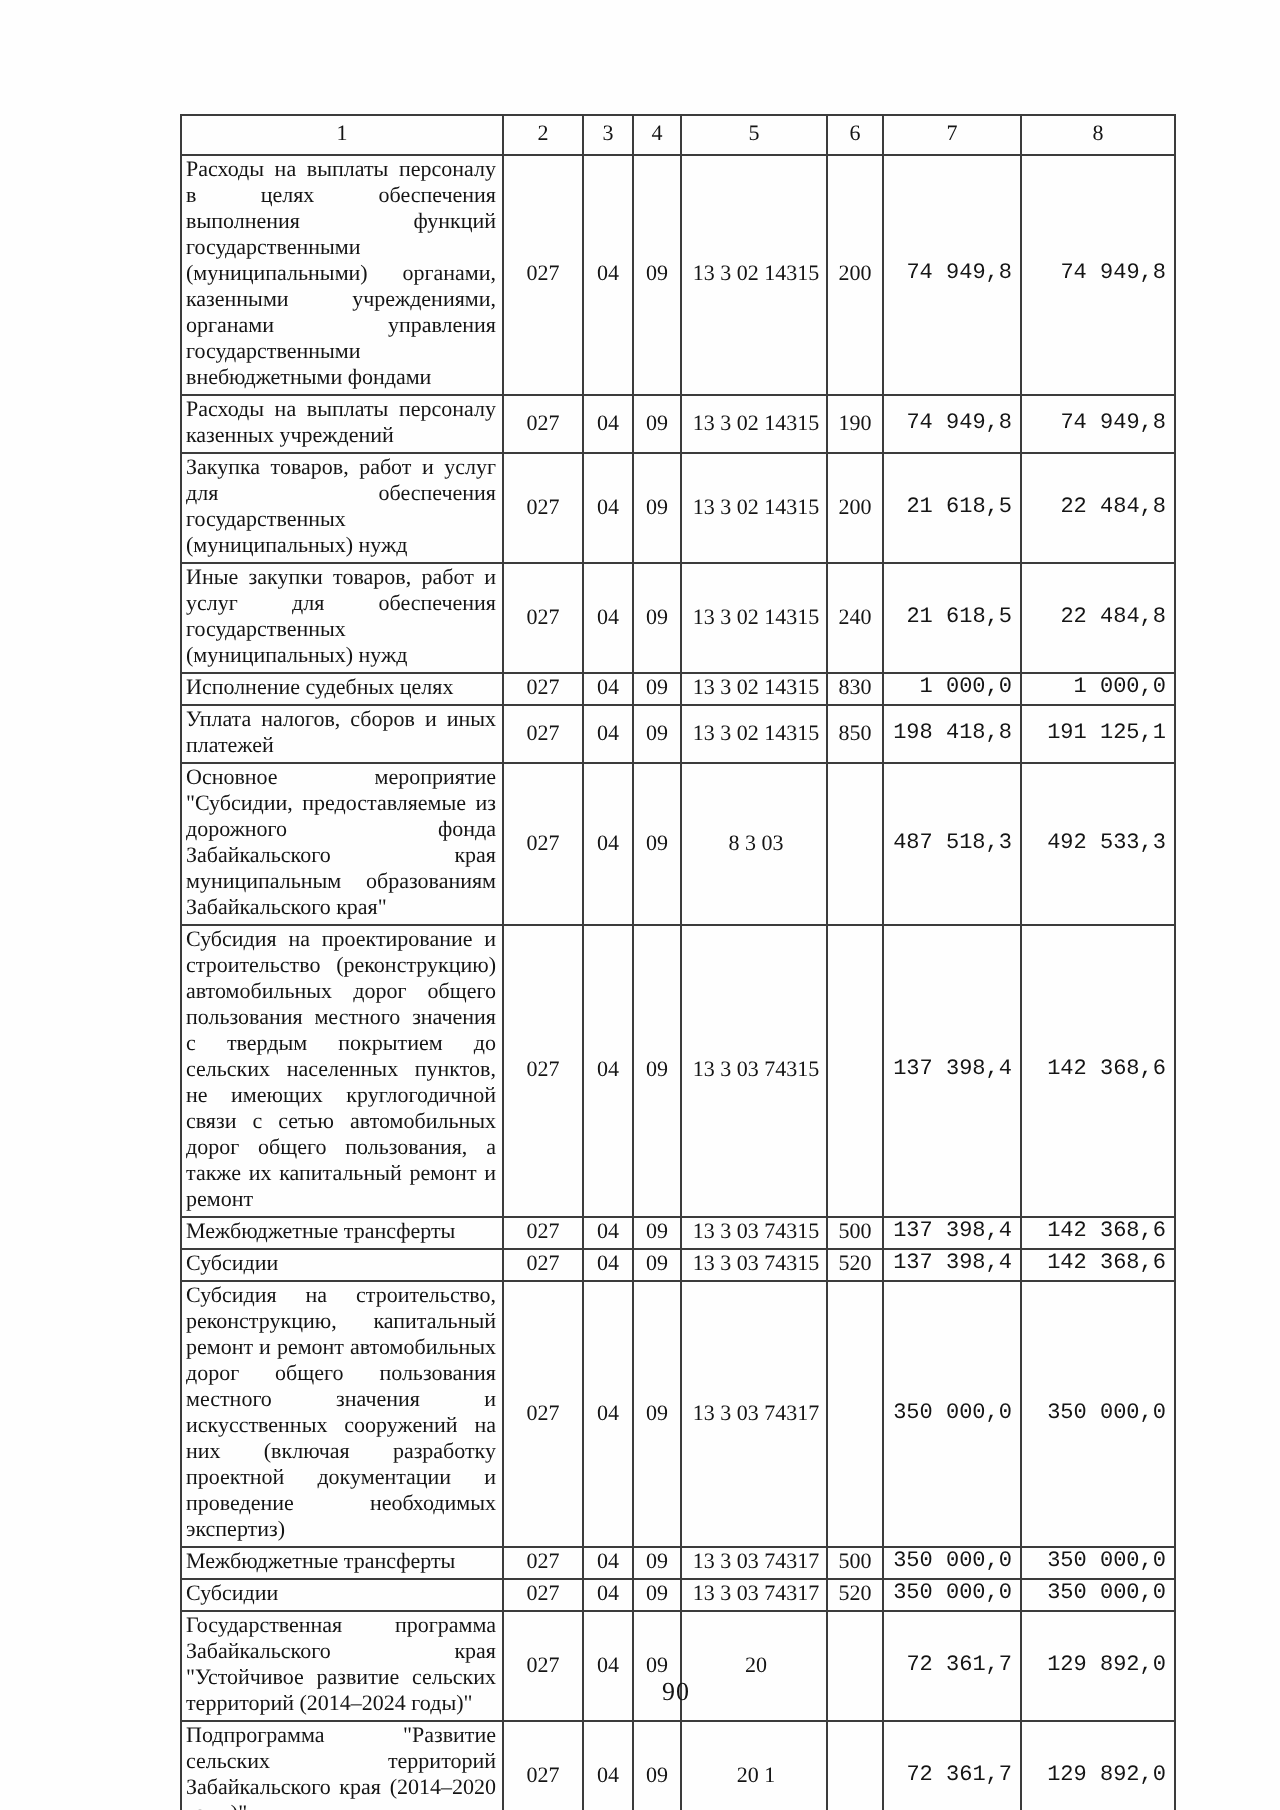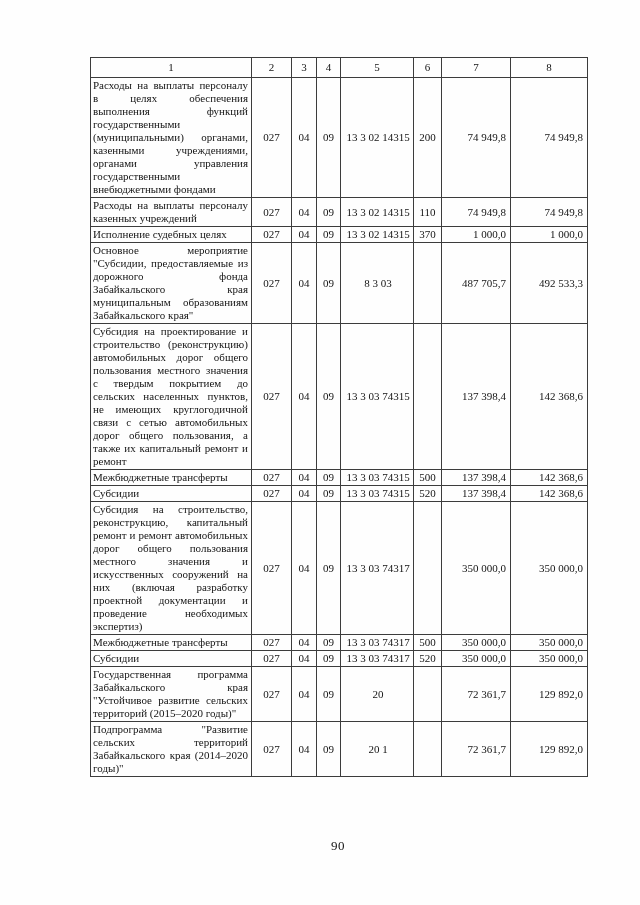--- a/index.html
+++ b/index.html
@@ -51,20 +51,21 @@
   }
   td.c5 {
     text-align: center;
     padding: 1px 1px 1px 3px;
     white-space: nowrap;
   }
   td.c7, td.c8 {
     text-align: right;
     padding: 1px 4px 1px 1px;
     white-space: nowrap;
+    font-family: Liberation Mono, monospace;
   }
   .page-number {
     position: absolute;
     left: 0;
     top: 838px;
     width: 676px; 
     text-align: center;
     font-size: 13px;
     letter-spacing: 0.5px;
   }
@@ -107,42 +108,72 @@
           <td class="c6">200</td>
           <td class="c7">74 949,8</td>
           <td class="c8">74 949,8</td>
         </tr>
         <tr>
           <td class="c1">Расходы на выплаты персоналу казенных учреждений</td>
           <td class="c2">027</td>
           <td class="c3">04</td>
           <td class="c4">09</td>
           <td class="c5">13 3 02 14315</td>
-          <td class="c6">110</td>
+          <td class="c6">190</td>
           <td class="c7">74 949,8</td>
           <td class="c8">74 949,8</td>
         </tr>
         <tr>
+          <td class="c1">Закупка товаров, работ и услуг для обеспечения государственных (муниципальных) нужд</td>
+          <td class="c2">027</td>
+          <td class="c3">04</td>
+          <td class="c4">09</td>
+          <td class="c5">13 3 02 14315</td>
+          <td class="c6">200</td>
+          <td class="c7">21 618,5</td>
+          <td class="c8">22 484,8</td>
+        </tr>
+        <tr>
+          <td class="c1">Иные закупки товаров, работ и услуг для обеспечения государственных (муниципальных) нужд</td>
+          <td class="c2">027</td>
+          <td class="c3">04</td>
+          <td class="c4">09</td>
+          <td class="c5">13 3 02 14315</td>
+          <td class="c6">240</td>
+          <td class="c7">21 618,5</td>
+          <td class="c8">22 484,8</td>
+        </tr>
+        <tr>
           <td class="c1">Исполнение судебных целях</td>
           <td class="c2">027</td>
           <td class="c3">04</td>
           <td class="c4">09</td>
           <td class="c5">13 3 02 14315</td>
-          <td class="c6">370</td>
+          <td class="c6">830</td>
           <td class="c7">1 000,0</td>
           <td class="c8">1 000,0</td>
         </tr>
         <tr>
+          <td class="c1">Уплата налогов, сборов и иных платежей</td>
+          <td class="c2">027</td>
+          <td class="c3">04</td>
+          <td class="c4">09</td>
+          <td class="c5">13 3 02 14315</td>
+          <td class="c6">850</td>
+          <td class="c7">198 418,8</td>
+          <td class="c8">191 125,1</td>
+        </tr>
+        <tr>
           <td class="c1">Основное мероприятие "Субсидии, предоставляемые из дорожного фонда Забайкальского края муниципальным образованиям Забайкальского края"</td>
           <td class="c2">027</td>
           <td class="c3">04</td>
           <td class="c4">09</td>
           <td class="c5">8 3 03</td>
           <td class="c6"></td>
-          <td class="c7">487 705,7</td>
+          <td class="c7">487 518,3</td>
           <td class="c8">492 533,3</td>
         </tr>
         <tr>
           <td class="c1">Субсидия на проектирование и строительство (реконструкцию) автомобильных дорог общего пользования местного значения с твердым покрытием до сельских населенных пунктов, не имеющих круглогодичной связи с сетью автомобильных дорог общего пользования, а также их капитальный ремонт и ремонт</td>
           <td class="c2">027</td>
           <td class="c3">04</td>
           <td class="c4">09</td>
           <td class="c5">13 3 03 74315</td>
           <td class="c6"></td>
           <td class="c7">137 398,4</td>
@@ -192,21 +223,21 @@
           <td class="c1">Субсидии</td>
           <td class="c2">027</td>
           <td class="c3">04</td>
           <td class="c4">09</td>
           <td class="c5">13 3 03 74317</td>
           <td class="c6">520</td>
           <td class="c7">350 000,0</td>
           <td class="c8">350 000,0</td>
         </tr>
         <tr>
-          <td class="c1">Государственная программа Забайкальского края "Устойчивое развитие сельских территорий (2015–2020 годы)"</td>
+          <td class="c1">Государственная программа Забайкальского края "Устойчивое развитие сельских территорий (2014–2024 годы)"</td>
           <td class="c2">027</td>
           <td class="c3">04</td>
           <td class="c4">09</td>
           <td class="c5">20</td>
           <td class="c6"></td>
           <td class="c7">72 361,7</td>
           <td class="c8">129 892,0</td>
         </tr>
         <tr>
           <td class="c1">Подпрограмма "Развитие сельских территорий Забайкальского края (2014–2020 годы)"</td>

